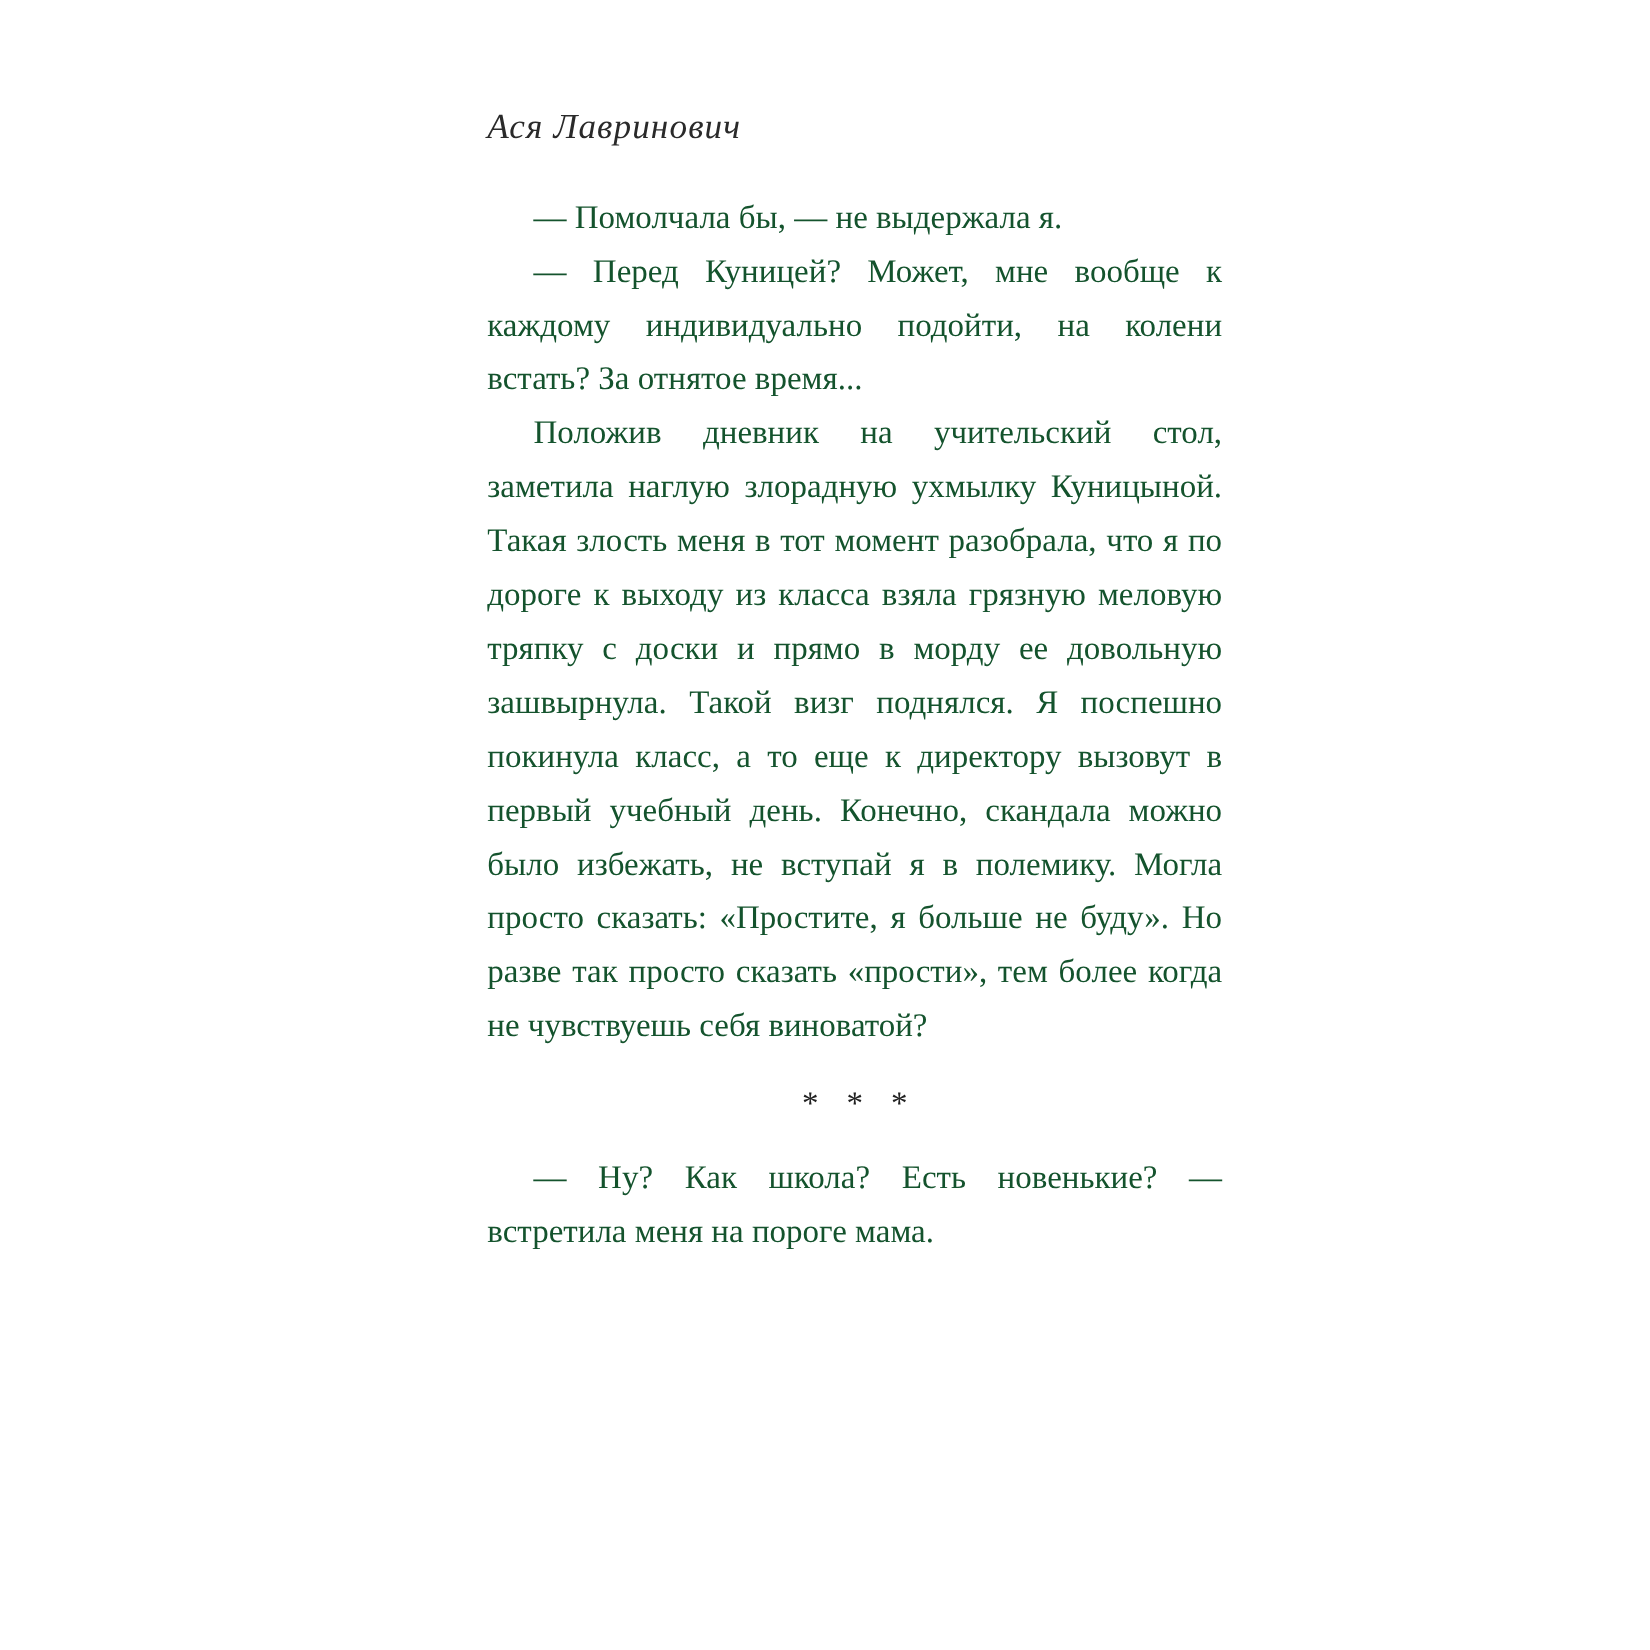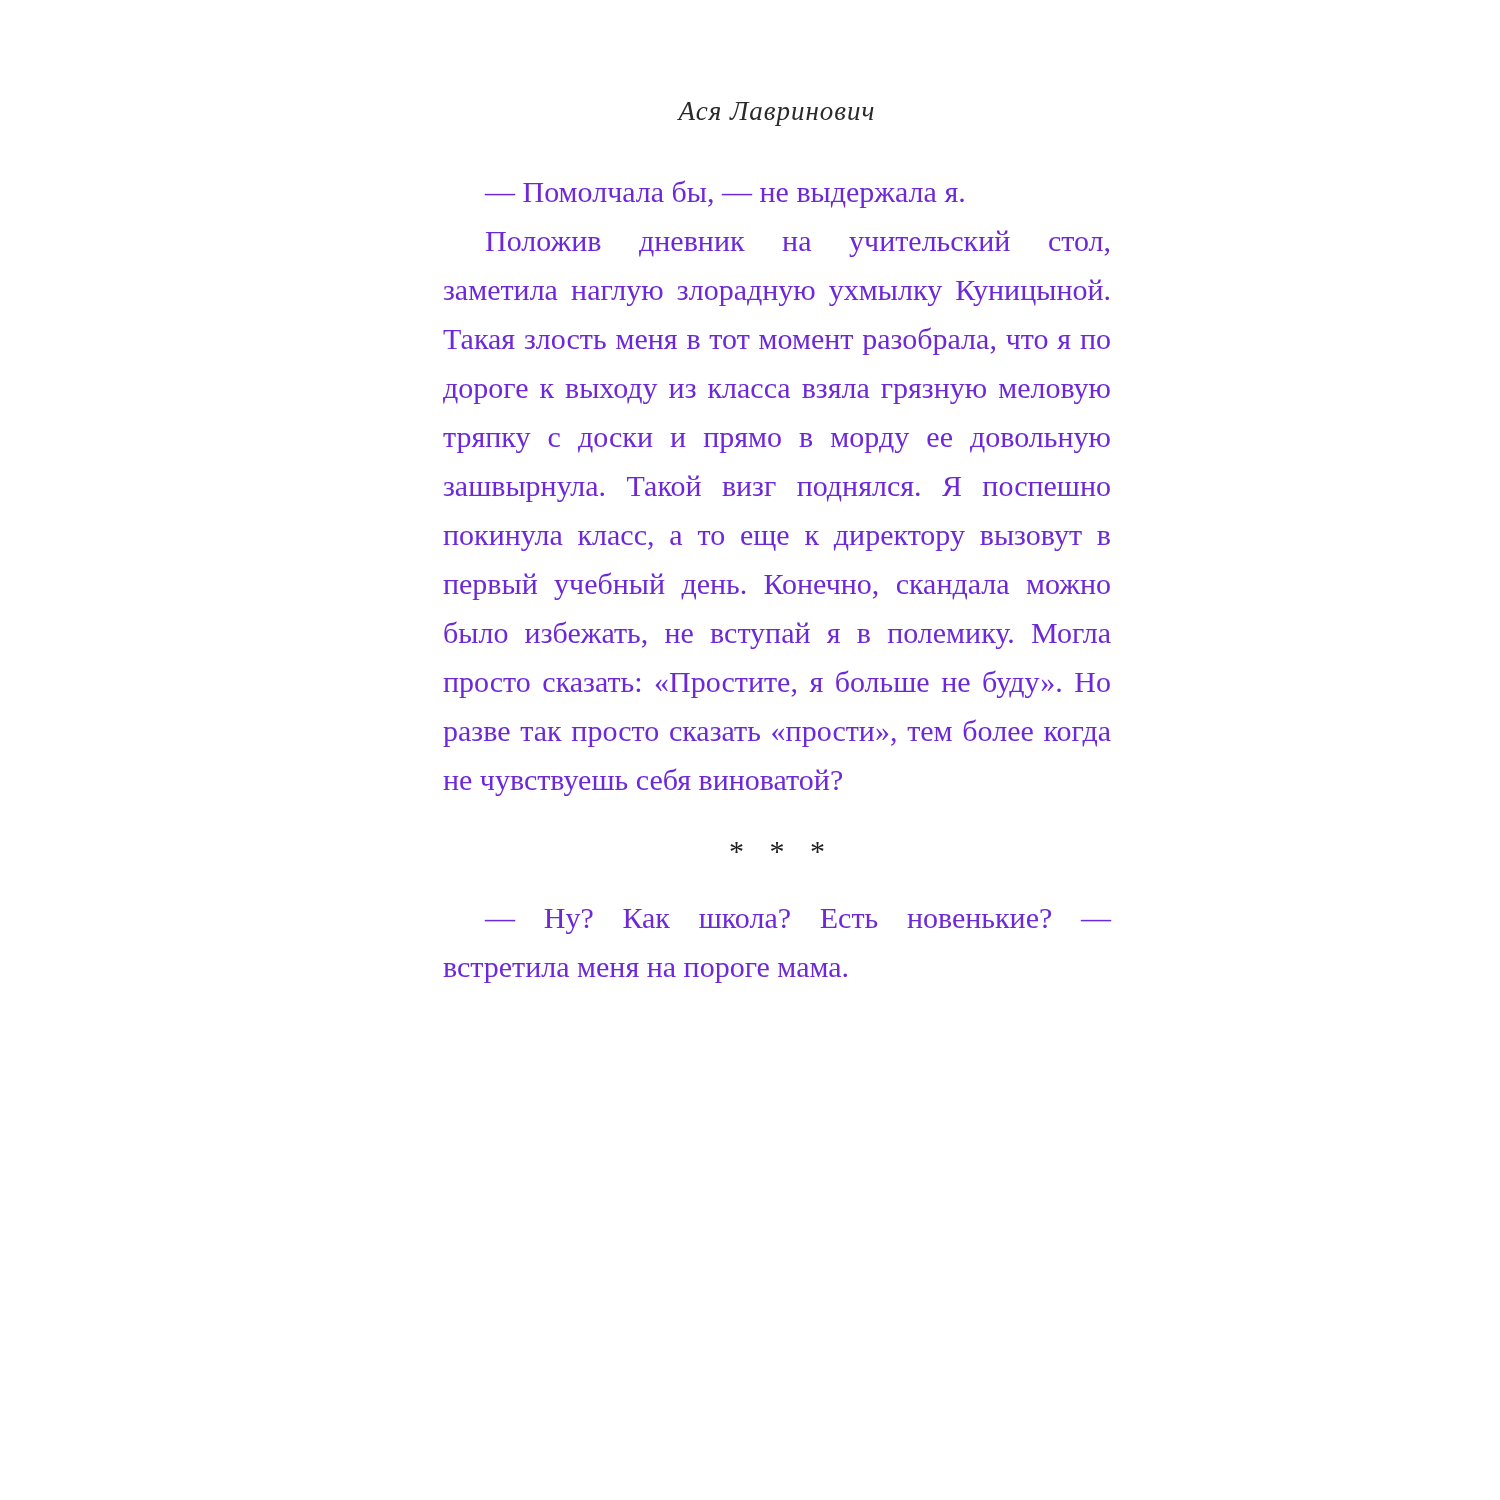--- a/index.html
+++ b/index.html
@@ -16,34 +16,33 @@
     font-family: "Liberation Serif", "DejaVu Serif", serif;
     color: #212121;
   }
   .text-column {
     position: absolute;
     left: 443px;
     top: 96px;
     width: 668px;
   }
   .running-header {
-    text-align: center;
     font-style: italic;
-    font-size: 27px;
+    font-size: 32px;
     letter-spacing: 1px;
     color: #2a2a2a;
     margin-bottom: 40px;
   }
   .para {
     margin: 0;
     font-size: 30px;
     line-height: 49px;
     text-align: justify;
     text-indent: 42px;
-    color: #6d28d9;
+    color: #14532d;
   }
   .separator {
     text-align: center;
     font-size: 30px;
     line-height: 49px;
     word-spacing: 18px;
     margin: 22px 0 18px 0;
     color: #212121;
   }
 </style>
@@ -51,20 +50,21 @@
 <body>
 
 <div class="sheet">
   <div class="text-column">
 
     <div class="running-header">Ася Лавринович</div>
 
     <p class="para">— Помолчала бы, — не выдержала я.</p>
 
 
+    <p class="para">— Перед Куницей? Может, мне вообще к каждому индивидуально подойти, на колени встать? За отнятое время...</p>
 
 
 
     <p class="para">Положив дневник на учительский стол, заметила наглую злорадную ухмылку Куницыной. Такая злость меня в тот момент разобрала, что я по дороге к выходу из класса взяла грязную меловую тряпку с доски и прямо в морду ее довольную зашвырнула. Такой визг поднялся. Я поспешно покинула класс, а то еще к директору вызовут в первый учебный день. Конечно, скандала можно было избежать, не вступай я в полемику. Могла просто сказать: «Простите, я больше не буду». Но разве так просто сказать «прости», тем более когда не чувствуешь себя виноватой?</p>
 
     <div class="separator">* * *</div>
 
     <p class="para">— Ну? Как школа? Есть новенькие? — встретила меня на пороге мама.</p>
 
   </div>

